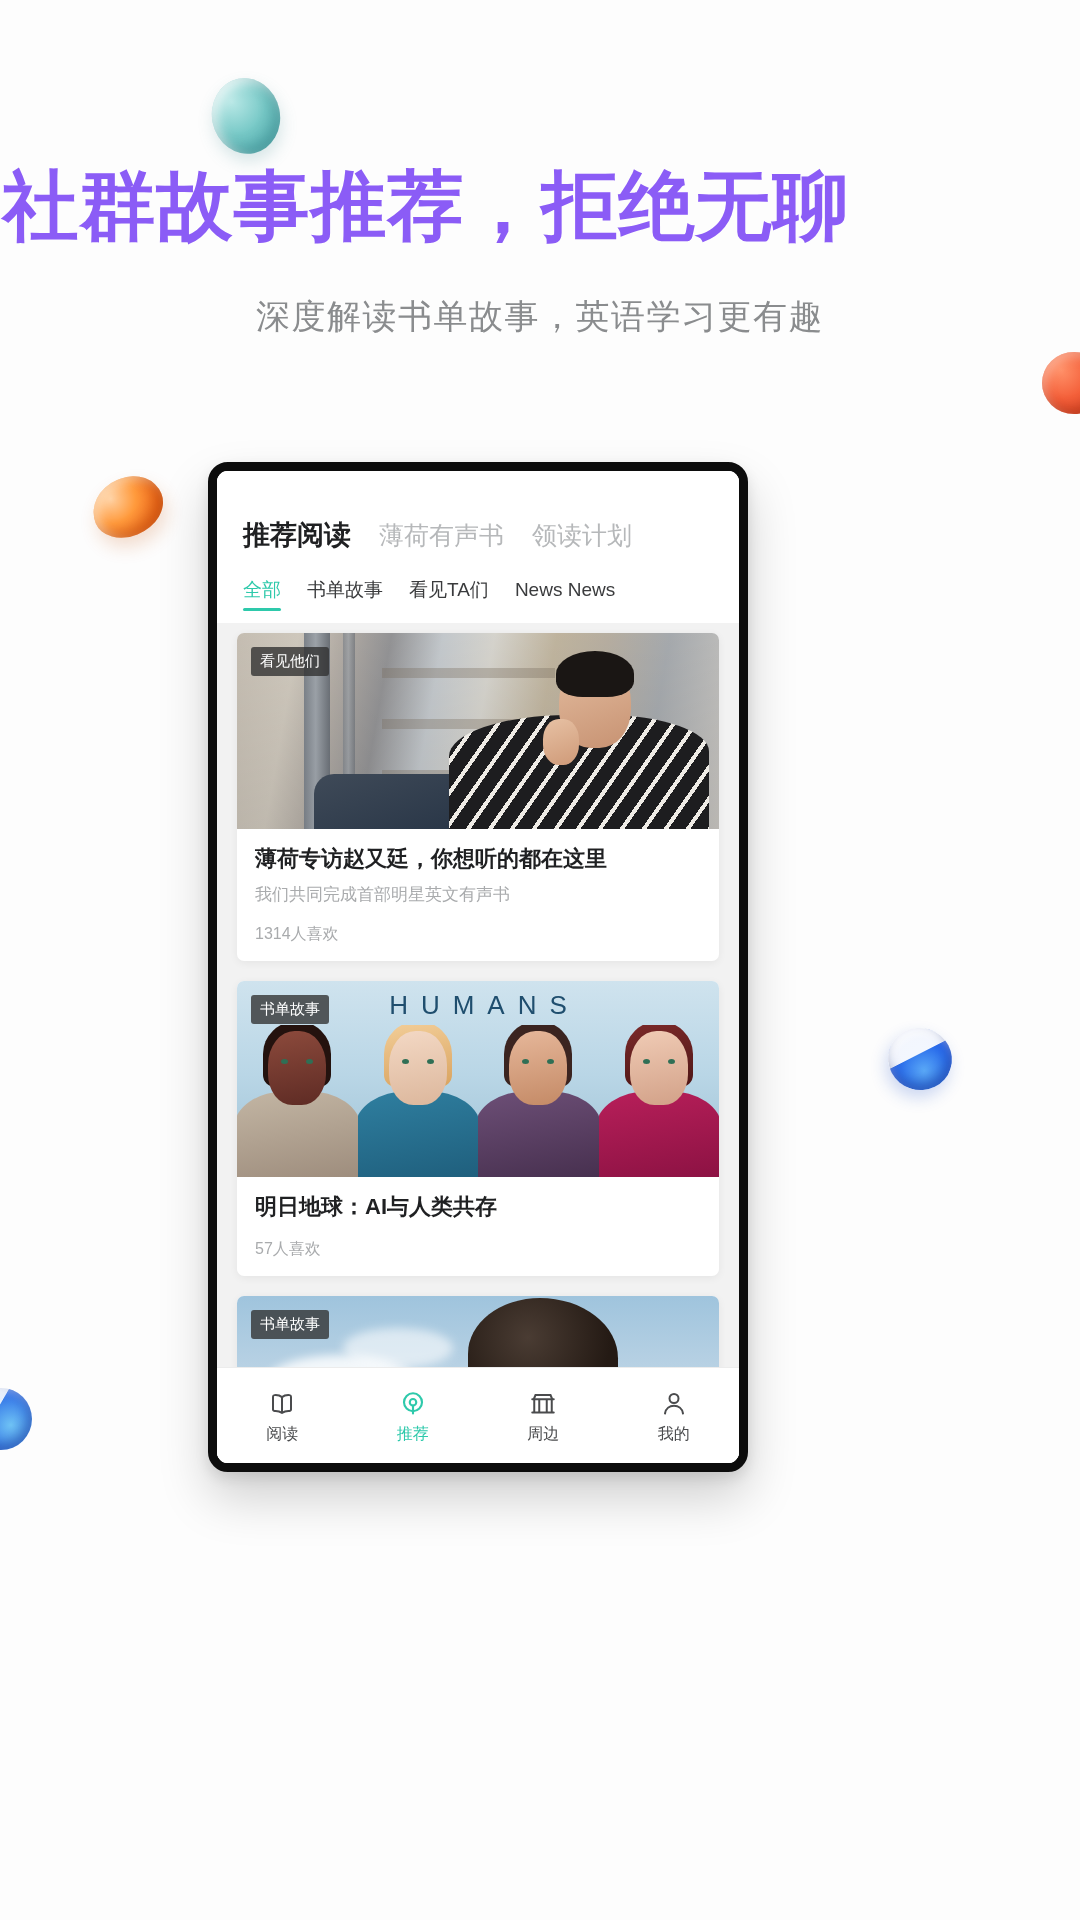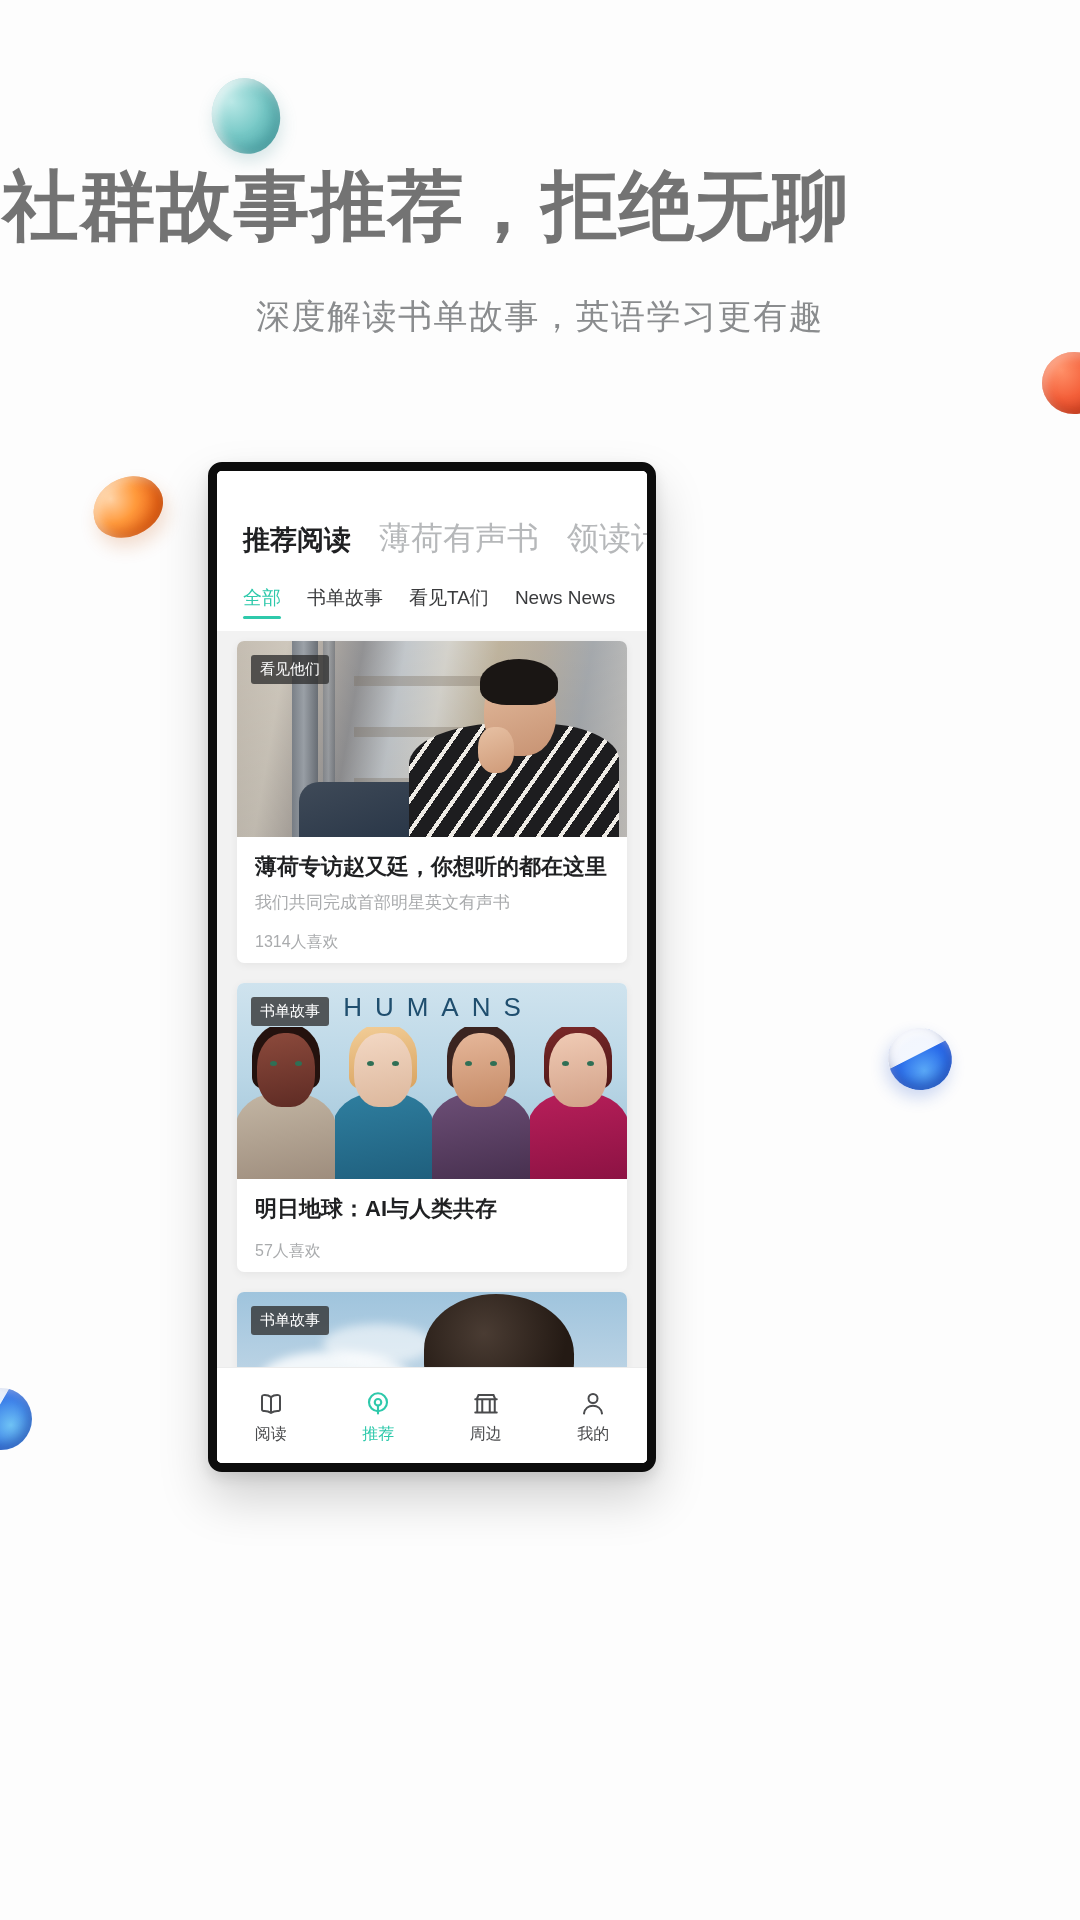--- a/index.html
+++ b/index.html
@@ -59,55 +59,55 @@
       radial-gradient(circle at 66% 60%, #6fc3f5 0%, #2f6fe6 58%, #1c49c8 100%);
     box-shadow: inset -4px -6px 12px rgba(10,30,110,0.32),
                 inset 4px 4px 9px rgba(255,255,255,0.45);
   }
 
   
   .headline {
     position: absolute; left: 0; top: 160px; width: 852px;
     text-align: center;
     font-size: 76px; font-weight: 700; letter-spacing: 1px;
-    color: #737373; line-height: 1.22;
+    color: #8b5cf6; line-height: 1.22;
     white-space: nowrap;
   }
   .subhead {
     position: absolute; left: 0; top: 294px; width: 1080px;
     text-align: center;
     font-size: 34px; font-weight: 400; letter-spacing: 1.5px;
     color: #8a8c8e;
     white-space: nowrap;
   }
 
   
   .phone {
     position: absolute; left: 208px; top: 462px;
-    width: 448px; height: 1010px;
+    width: 540px; height: 1010px;
     border: 9px solid #0c0c0c;
-    border-radius: 14px;
+    border-radius: 20px;
     background: #ffffff;
     overflow: hidden;
     box-shadow: 0 26px 50px rgba(0,0,0,0.18), 0 6px 14px rgba(0,0,0,0.10);
   }
   .phone-screen {
     position: absolute; inset: 0;
     background: #f2f2f2;
     overflow: hidden;
     display: flex; flex-direction: column;
   }
 
   .main-tabs {
     flex: 0 0 auto;
     background: #ffffff;
     padding: 46px 0 8px 26px;
     display: flex; align-items: baseline; gap: 28px;
   }
-  .main-tab { font-size: 32px; color: #b6b8ba; font-weight: 400; white-space: nowrap; }
+  .main-tab { font-size: 25px; color: #b6b8ba; font-weight: 400; white-space: nowrap; }
   .main-tab.active { color: #1f2022; font-weight: 700; font-size: 27px; }
 
   .sub-tabs {
     flex: 0 0 auto;
     background: #ffffff;
     padding: 16px 0 12px 26px;
     display: flex; align-items: center; gap: 26px;
   }
   .sub-tab {
     position: relative; font-size: 19px; color: #3a3b3d; white-space: nowrap;
@@ -133,21 +133,21 @@
     box-shadow: 0 2px 8px rgba(0,0,0,0.06);
   }
   .card-media { position: relative; width: 100%; height: 196px; overflow: hidden; }
   .badge {
     position: absolute; left: 14px; top: 14px; z-index: 4;
     background: rgba(48,48,48,0.78);
     color: #ffffff; font-size: 15px;
     padding: 5px 9px; border-radius: 3px;
     white-space: nowrap;
   }
-  .card-body { padding: 16px 18px 10px 18px; }
+  .card-body { padding: 16px 18px 16px 18px; }
   .card-title { font-size: 22px; font-weight: 700; color: #1f2022; line-height: 1.3; white-space: nowrap; }
   .card-title.mixed { letter-spacing: 0px; }
   .card-sub { margin-top: 9px; font-size: 17px; color: #a9abad; white-space: nowrap; }
   .card-likes { margin-top: 18px; font-size: 16px; color: #a9abad; }
 
   
   .photo-interview {
     position: absolute; inset: 0;
     background:
       linear-gradient(180deg, rgba(0,0,0,0.05), rgba(0,0,0,0.12)),

